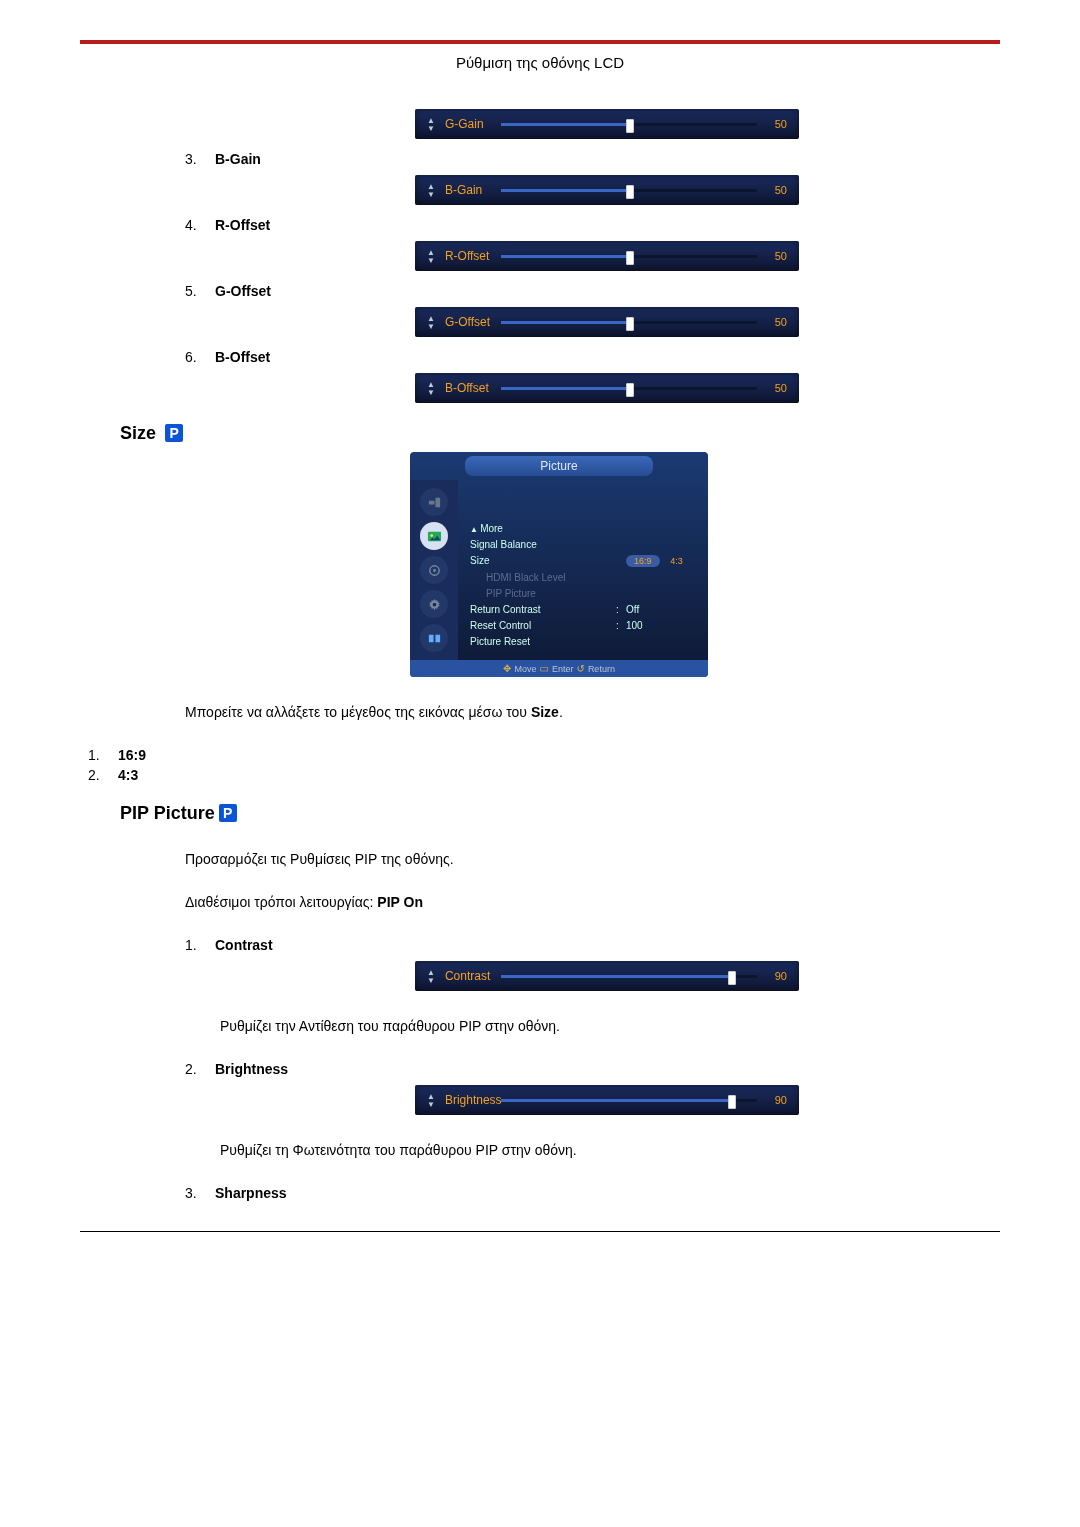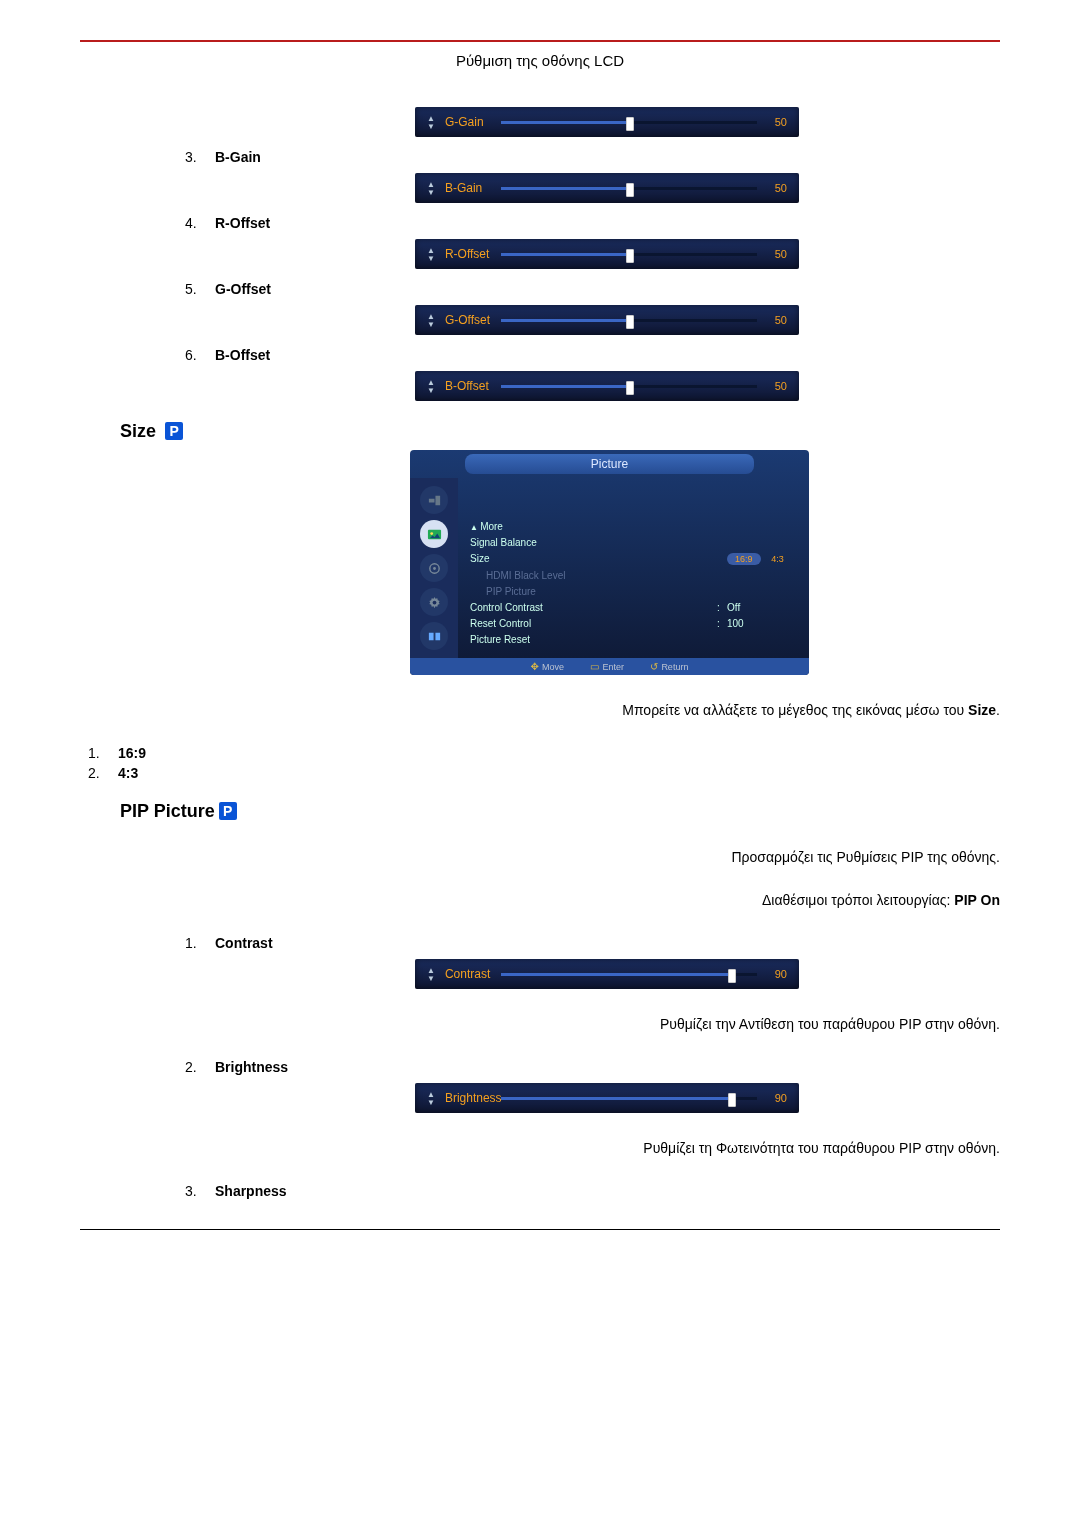--- a/index.html
+++ b/index.html
@@ -6,21 +6,21 @@
     font-family: Arial, sans-serif;
     background: #fff;
     margin: 0;
     padding: 40px 60px;
     font-size: 14px;
     color: #000;
   }
   .page {
     max-width: 920px;
     margin: 0 auto;
-    border-top: 2px solid #b91c1c;
+    border-top: 4px solid #b91c1c;
   }
   .page-header {
     text-align: center;
     font-size: 15px;
     padding: 10px 0 30px;
   }
   .indent1 { margin-left: 105px; }
   .indent2 { margin-left: 140px; }
   .section-heading {
     font-size: 18px;
@@ -96,21 +96,21 @@
   }
   .osd-value {
     color: #f4a020;
     font-size: 11px;
     width: 20px;
     text-align: right;
   }
 
   
   .osd-menu {
-    width: 399px;
+    width: 298px;
     margin: 6px 0 18px 330px;
     background: linear-gradient(#1b3a72, #0e1833);
     border-radius: 4px;
     overflow: hidden;
   }
   .osd-title {
     font-size: 12px;
     color: #dce7ff;
     text-align: center;
     background: linear-gradient(#3a69b9,#264c93);
@@ -157,21 +157,21 @@
     font-size: 9px;
     border-radius: 8px;
     color: #f4a020;
   }
   .osd-badge.sel { background: #3a5ca5; }
   .osd-footer {
     display: flex;
     font-size: 9px;
     color: #ddd;
     background: #2952a0;
-    gap: 26px;
+    gap: 3px;
     padding: 3px 0;
     justify-content: center;
   }
   .osd-footer span { opacity: .9; }
   .osd-footer .sym { margin-right: 3px; color: #fc3; font-size: 10px; }
 
   .note-icon {
     display: inline-block;
     width: 20px;
     height: 18px;
@@ -185,21 +185,21 @@
   .note-icon::after {
     content:"";
     position:absolute;
     width:10px;height:6px;
     border-bottom:1.5px solid #29c;
     border-left:1.5px solid #29c;
     left:5px;top:4px;
     transform: rotate(-45deg) skewX(10deg);
   }
   .note-label { font-weight: bold; font-size: 15px; }
-  p { margin: 27px 0; text-align: right; }
+  p { margin: 27px 0; }
   .row { display: flex; align-items: start; }
   .divider { border-top: 1px solid #000; margin-top: 30px; }
 </style>
 </head>
 <body>
 
 <div class="page">
 
   <div class="page-header">Ρύθμιση της οθόνης LCD</div>
 
@@ -335,21 +335,21 @@
       <div class="key">HDMI Black Level</div>
       <div class="spacer"></div>
       <div class="val"><span></span></div>
     </div>
           <div class="row dis">
       <div class="key">PIP Picture</div>
       <div class="spacer"></div>
       <div class="val"><span></span></div>
     </div>
           <div class="row ">
-      <div class="key">Control Contrast</div>
+      <div class="key">Return Contrast</div>
       <div class="spacer">:</div>
       <div class="val"><span>Off</span></div>
     </div>
           <div class="row ">
       <div class="key">Reset Control</div>
       <div class="spacer">:</div>
       <div class="val"><span>100</span></div>
     </div>
           <div class="row ">
       <div class="key">Picture Reset</div>

